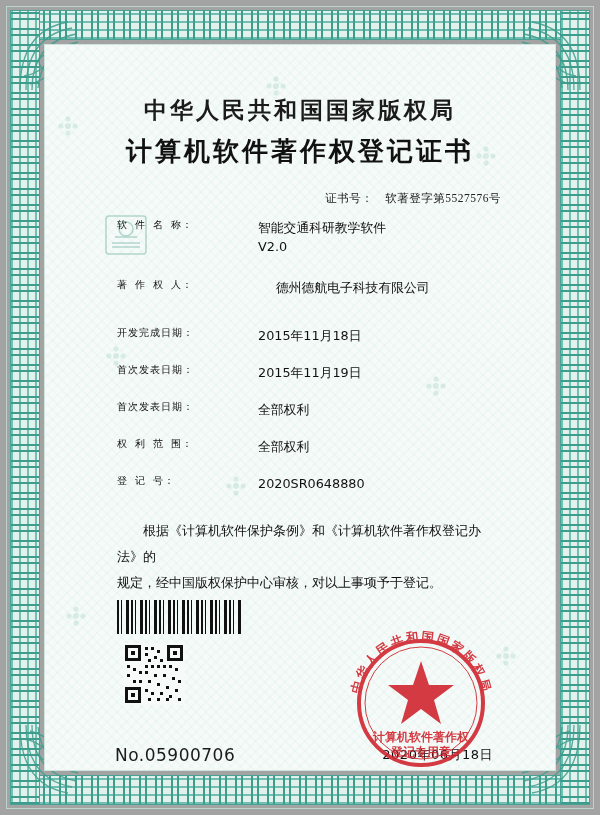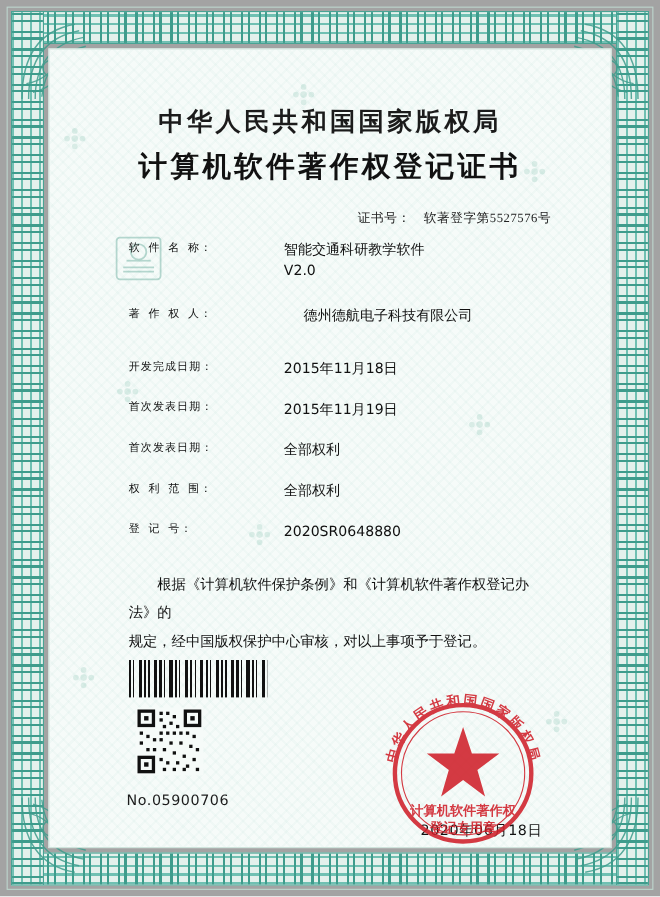--- a/index.html
+++ b/index.html
@@ -234,22 +234,22 @@
     position: absolute;
     left: 78px;
     top: 598px;
     width: 62px;
     height: 62px;
   }
 
   .serial {
     position: absolute;
     left: 70px;
-    top: 676px;
-    font-size: 13px;
+    top: 700px;
+    font-size: 17px;
     color: #1b1b1b;
     font-family: "DejaVu Sans", "Liberation Sans", sans-serif;
     letter-spacing: 0.5px;
   }
   .issue-date {
     position: absolute;
     right: 62px;
     top: 676px;
     font-size: 13px;
     color: #111;

